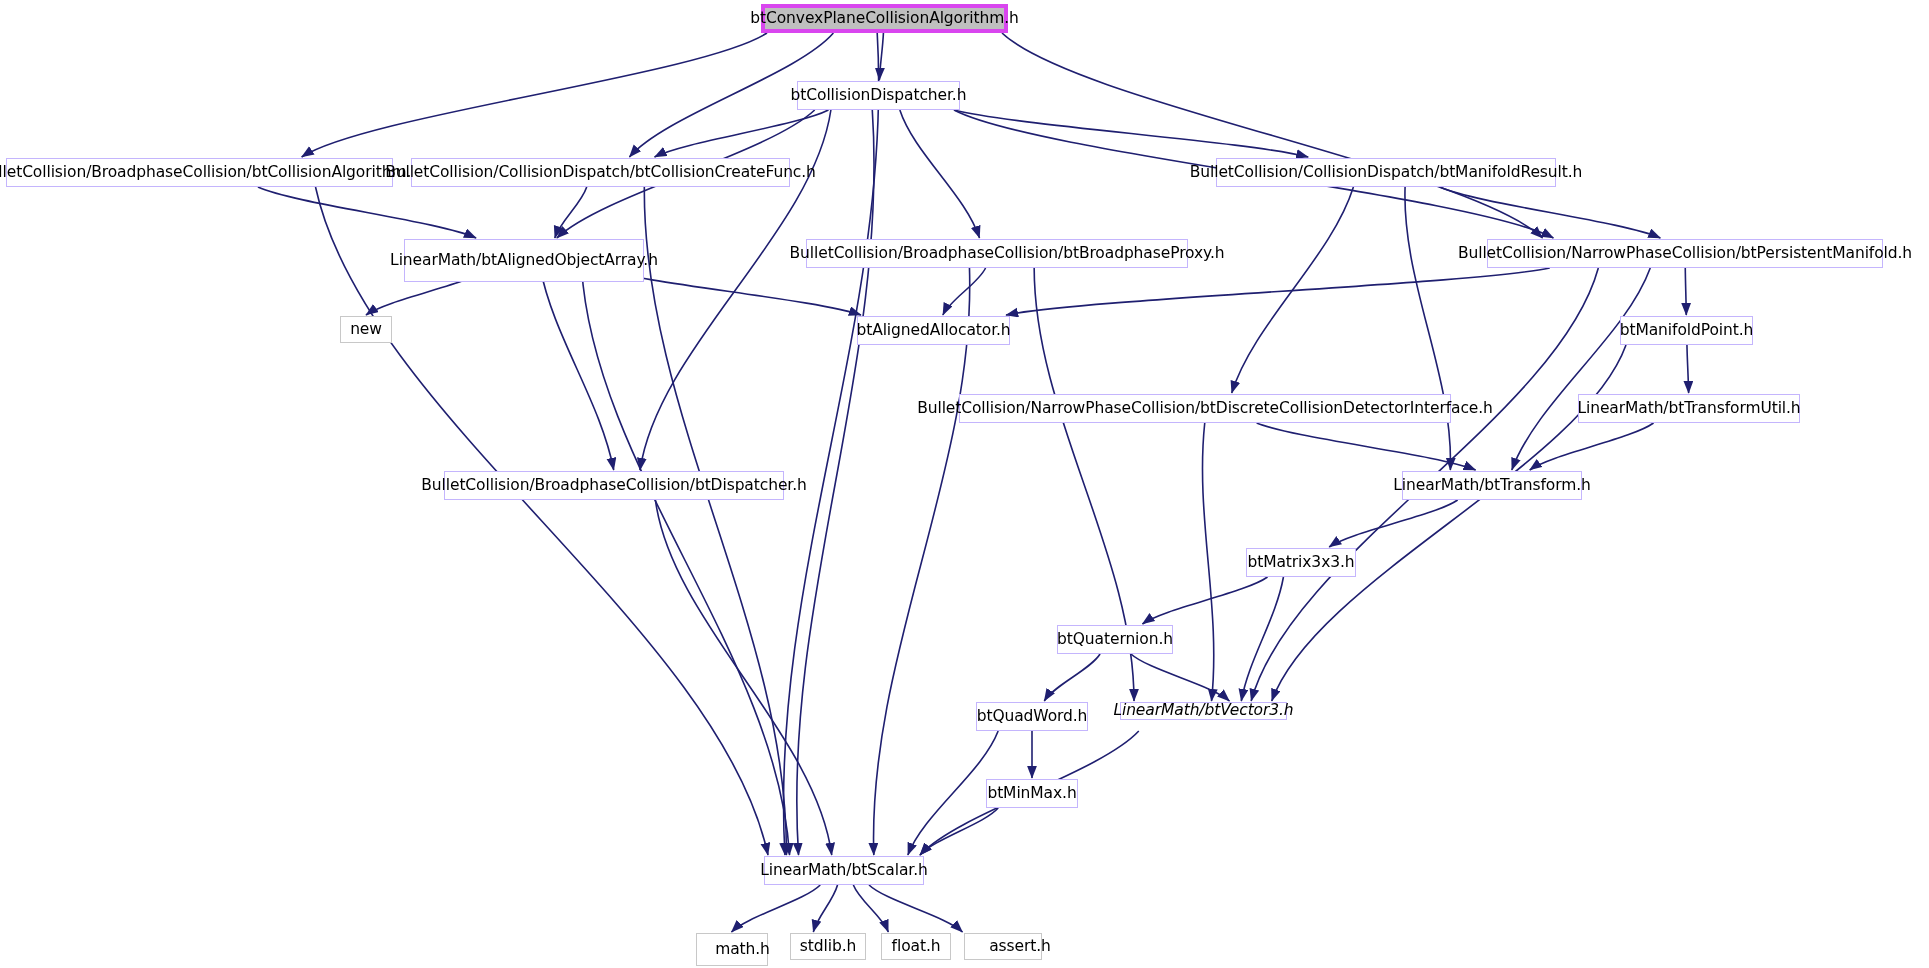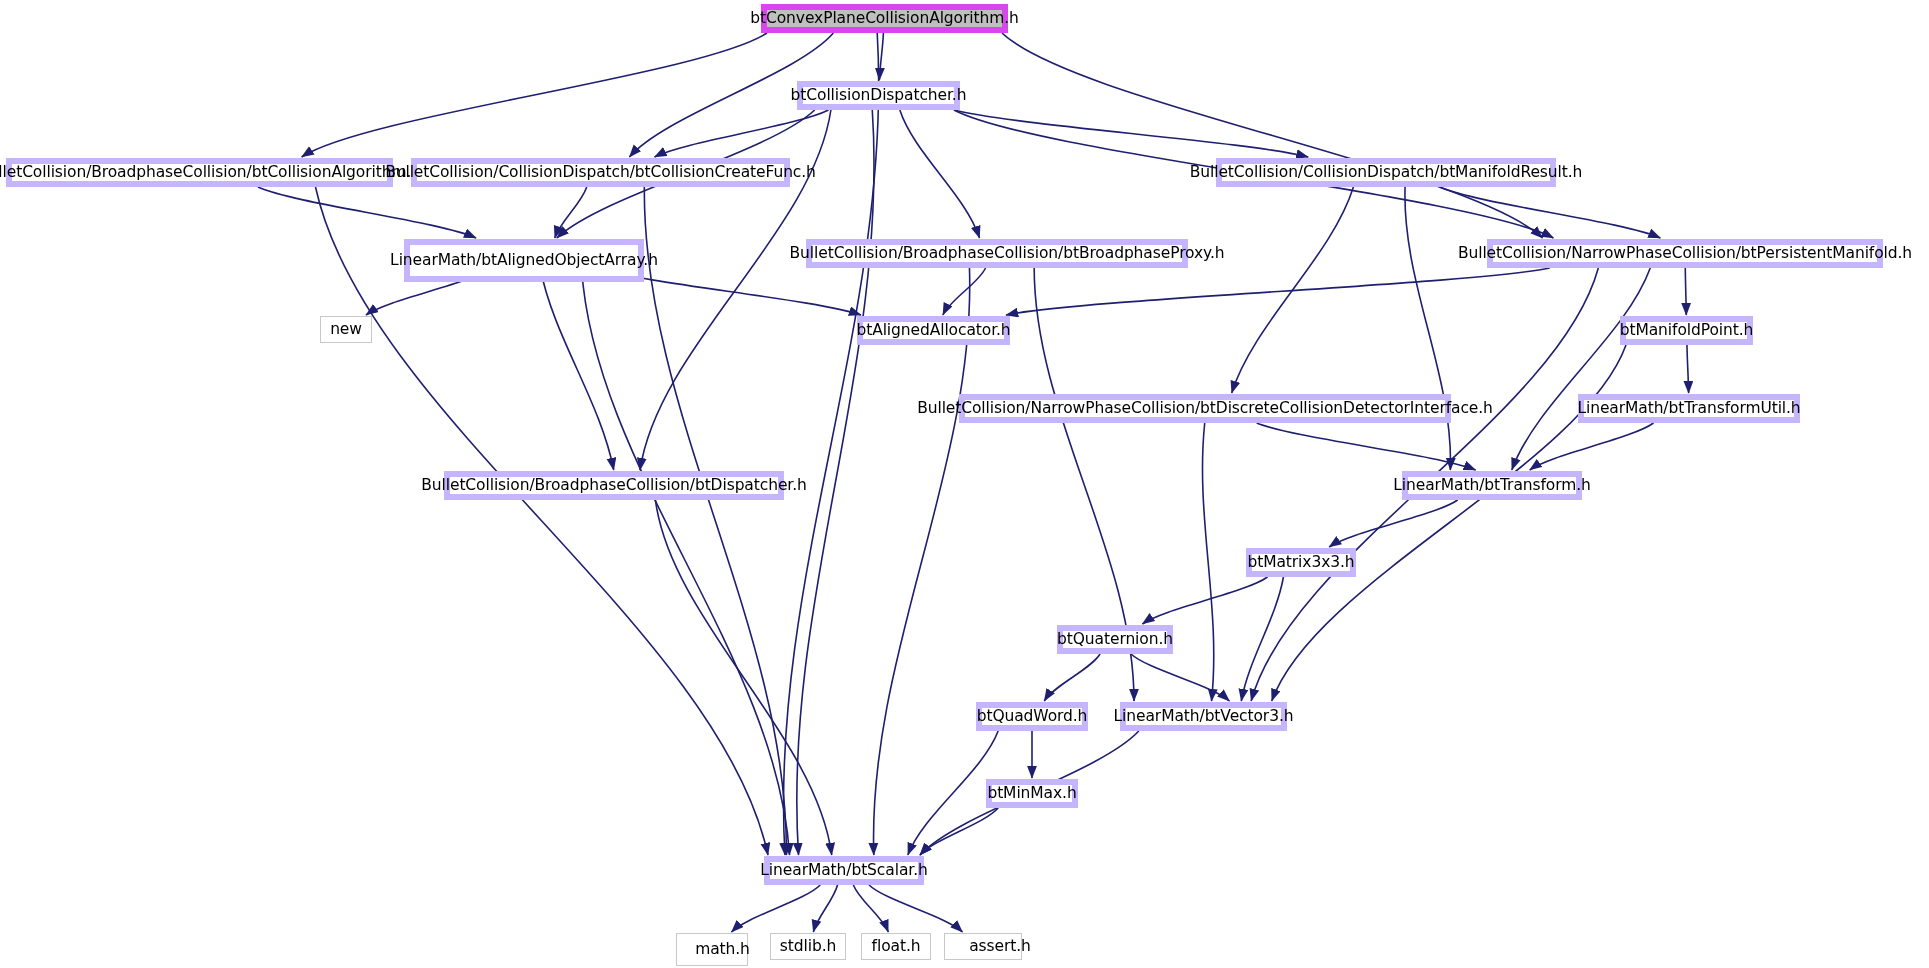--- a/index.html
+++ b/index.html
@@ -1,23 +1,23 @@
 <!DOCTYPE html>
 <html><head>
 <meta charset="utf-8">
 <style>
   html,body{margin:0;padding:0;background:#ffffff;}
   body{font-family:"DejaVu Sans","Liberation Sans",sans-serif;}
   #graph-root{position:relative;width:1929px;height:968px;background:#fff;overflow:hidden;}
   svg#edges{position:absolute;left:0;top:0;width:1929px;height:968px;}
   .node{position:absolute;box-sizing:border-box;display:flex;align-items:center;justify-content:center;
-        background:#ffffff;border:6px solid #c4b5fd;color:#000;white-space:nowrap;
+        background:#ffffff;border:1px solid #c4b5fd;color:#000;white-space:nowrap;
         font-size:15.5px;line-height:1;letter-spacing:-0.1px;}
-  .node.root{background:#bfbfbf;border:6px solid #d946ef;}
-  .node.sys{border:1px solid #c8c8c8;}
+  .node.root{background:#bfbfbf;border:4px solid #d946ef;}
+  .node.sys{border:1px solid #c8c8c8;margin-left:20px;}
   .node span{pointer-events:none;}
 </style>
 </head>
 <body>
 
 <div id="graph-root">
   <svg id="edges" viewBox="0 0 1929 968">
     <defs>
       <marker id="arrow" markerWidth="9" markerHeight="9" refX="7.6" refY="3.1" orient="auto" markerUnits="strokeWidth">
         <path d="M0,0 L8,3.1 L0,6.2 z" fill="#1f1f70"></path>
@@ -123,21 +123,21 @@
       </div>
       <div class="node" style="left: 1246px; top: 548px; width: 110px; height: 29px;">
         <span>btMatrix3x3.h</span>
       </div>
       <div class="node" style="left: 1057px; top: 625px; width: 116px; height: 29px;">
         <span>btQuaternion.h</span>
       </div>
       <div class="node" style="left: 976px; top: 702px; width: 112px; height: 29px;">
         <span>btQuadWord.h</span>
       </div>
-      <div class="node" style="left: 1120px; top: 702px; width: 167px; height: 29px;">
+      <div class="node" style="left: 1120px; top: 702px; width: 167px; height: 18px; font-style: italic;">
         <span>LinearMath/btVector3.h</span>
       </div>
       <div class="node" style="left: 986px; top: 779px; width: 92px; height: 29px;">
         <span>btMinMax.h</span>
       </div>
       <div class="node" style="left: 764px; top: 856px; width: 160px; height: 29px;">
         <span>LinearMath/btScalar.h</span>
       </div>
       <div class="node sys" style="left: 676px; top: 933px; width: 72px; height: 33px; padding-left: 21px;">
         <span>math.h</span>

